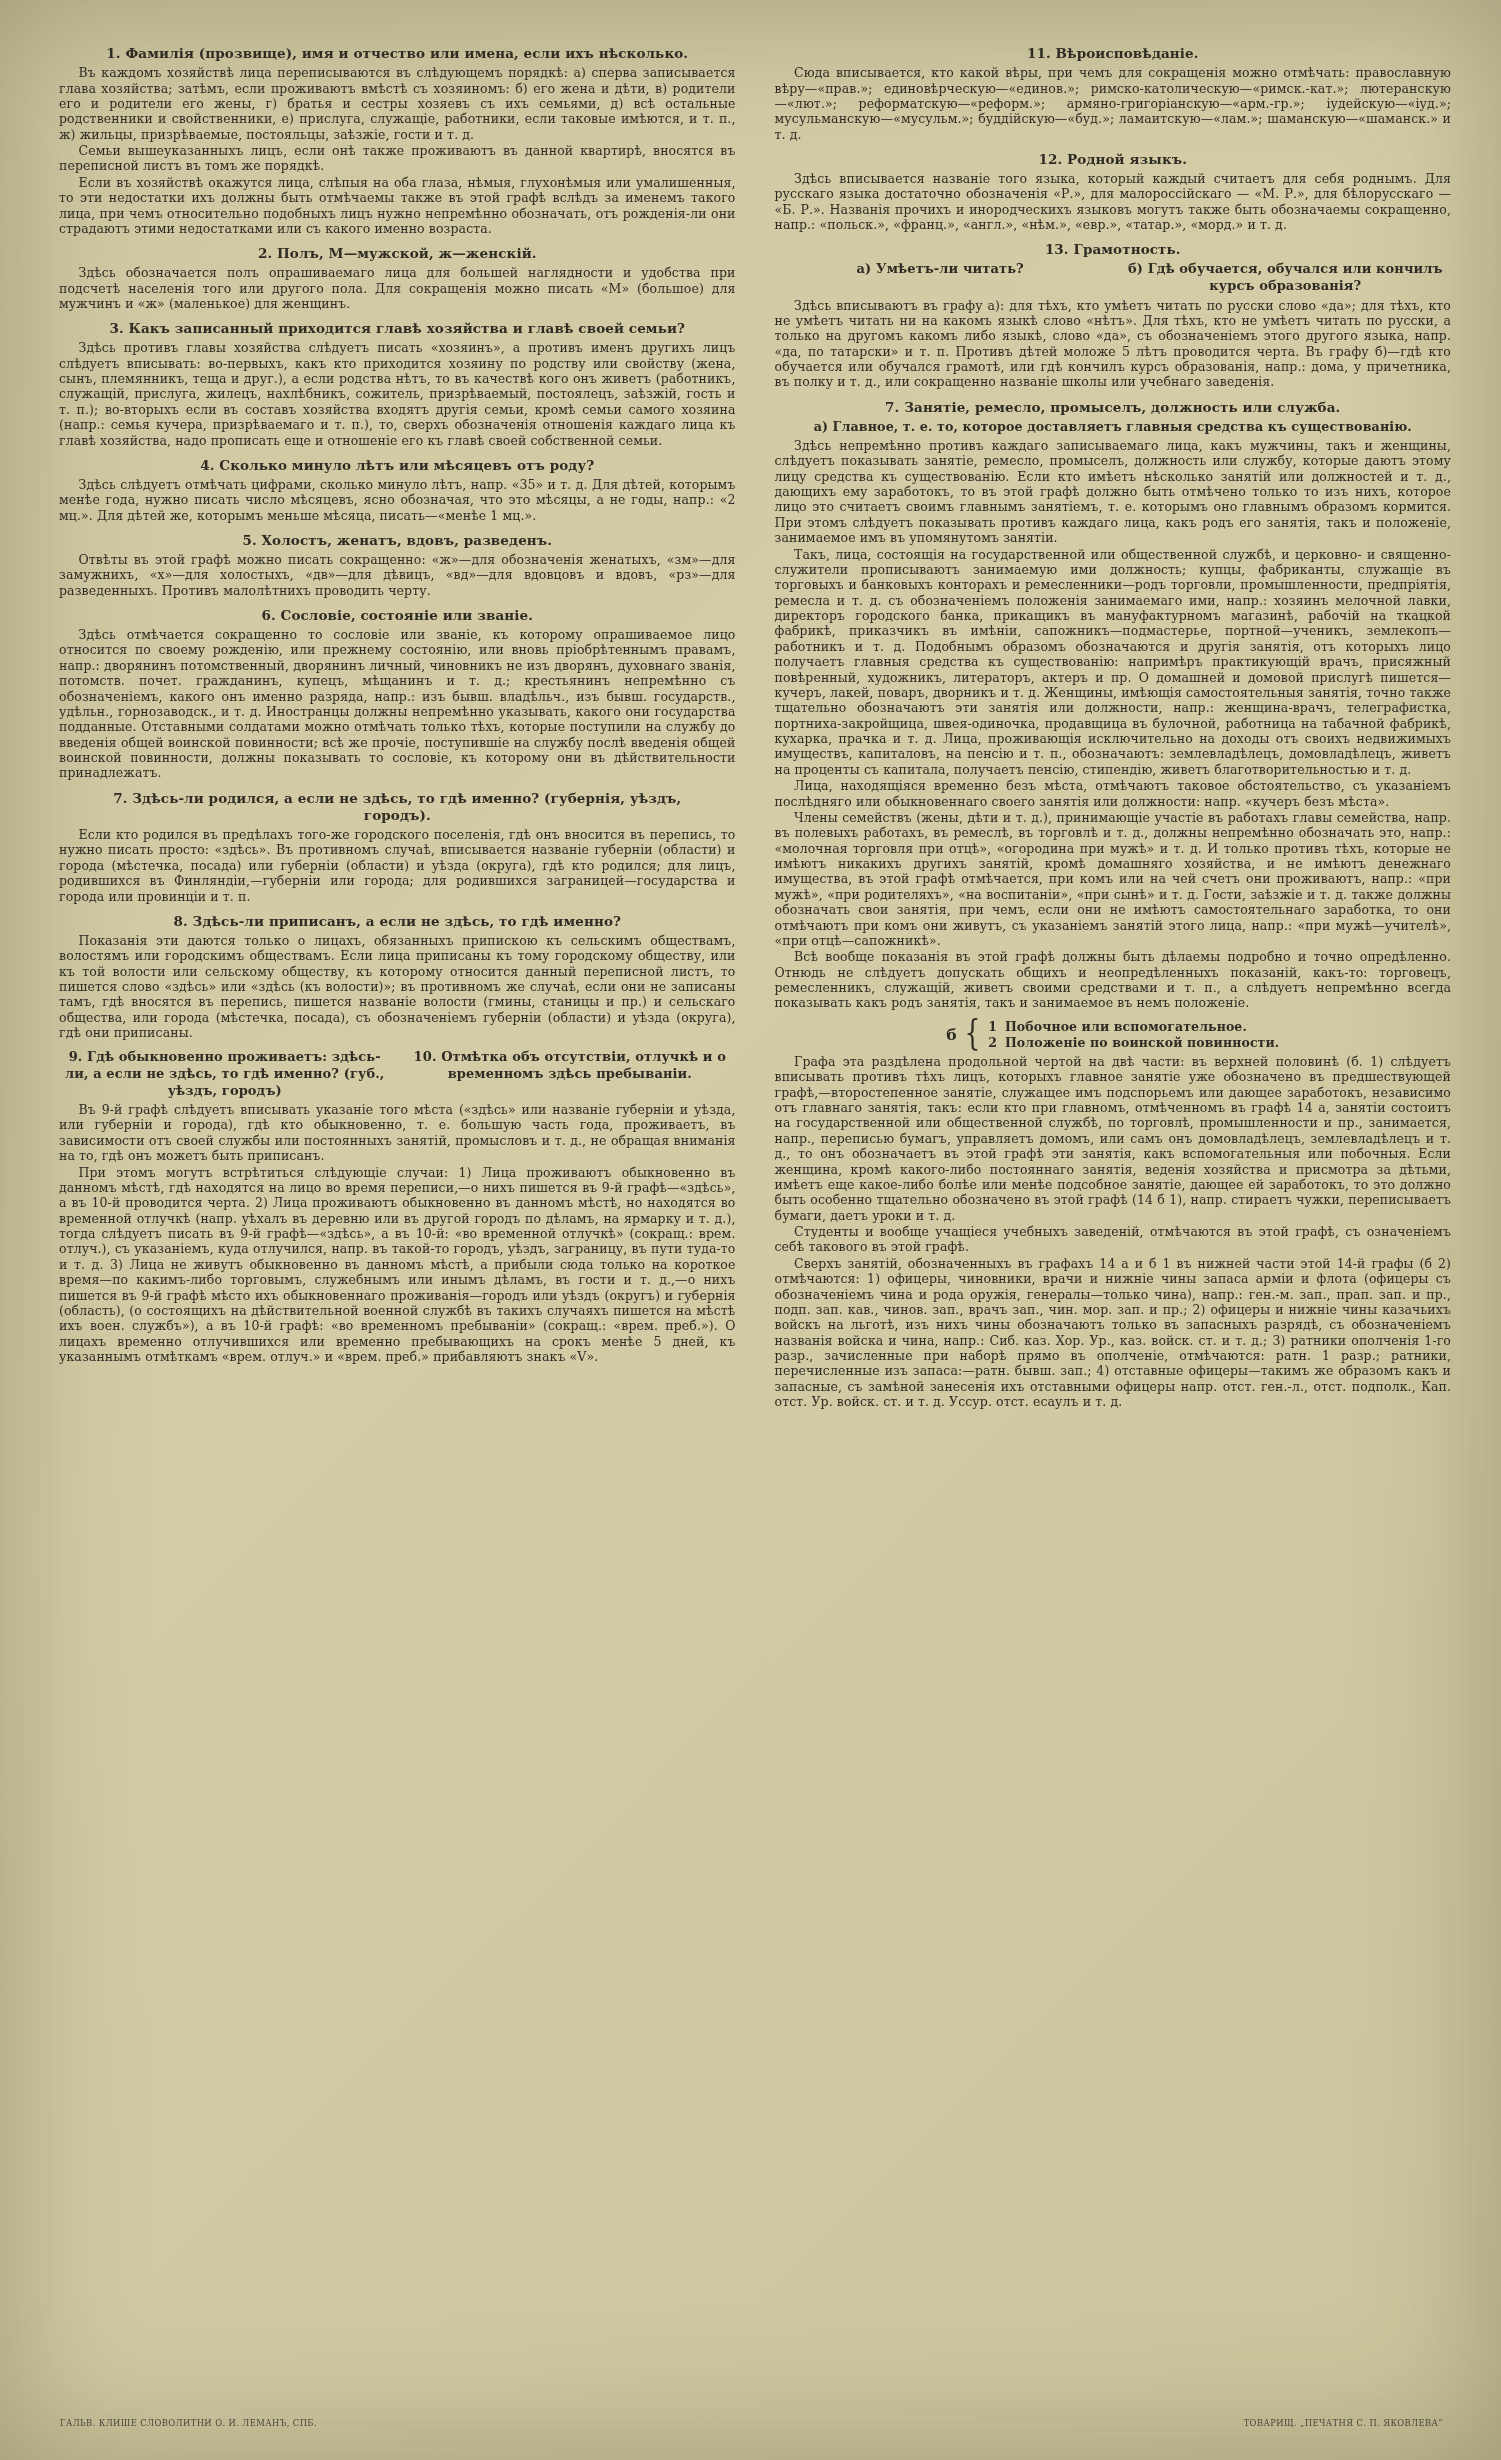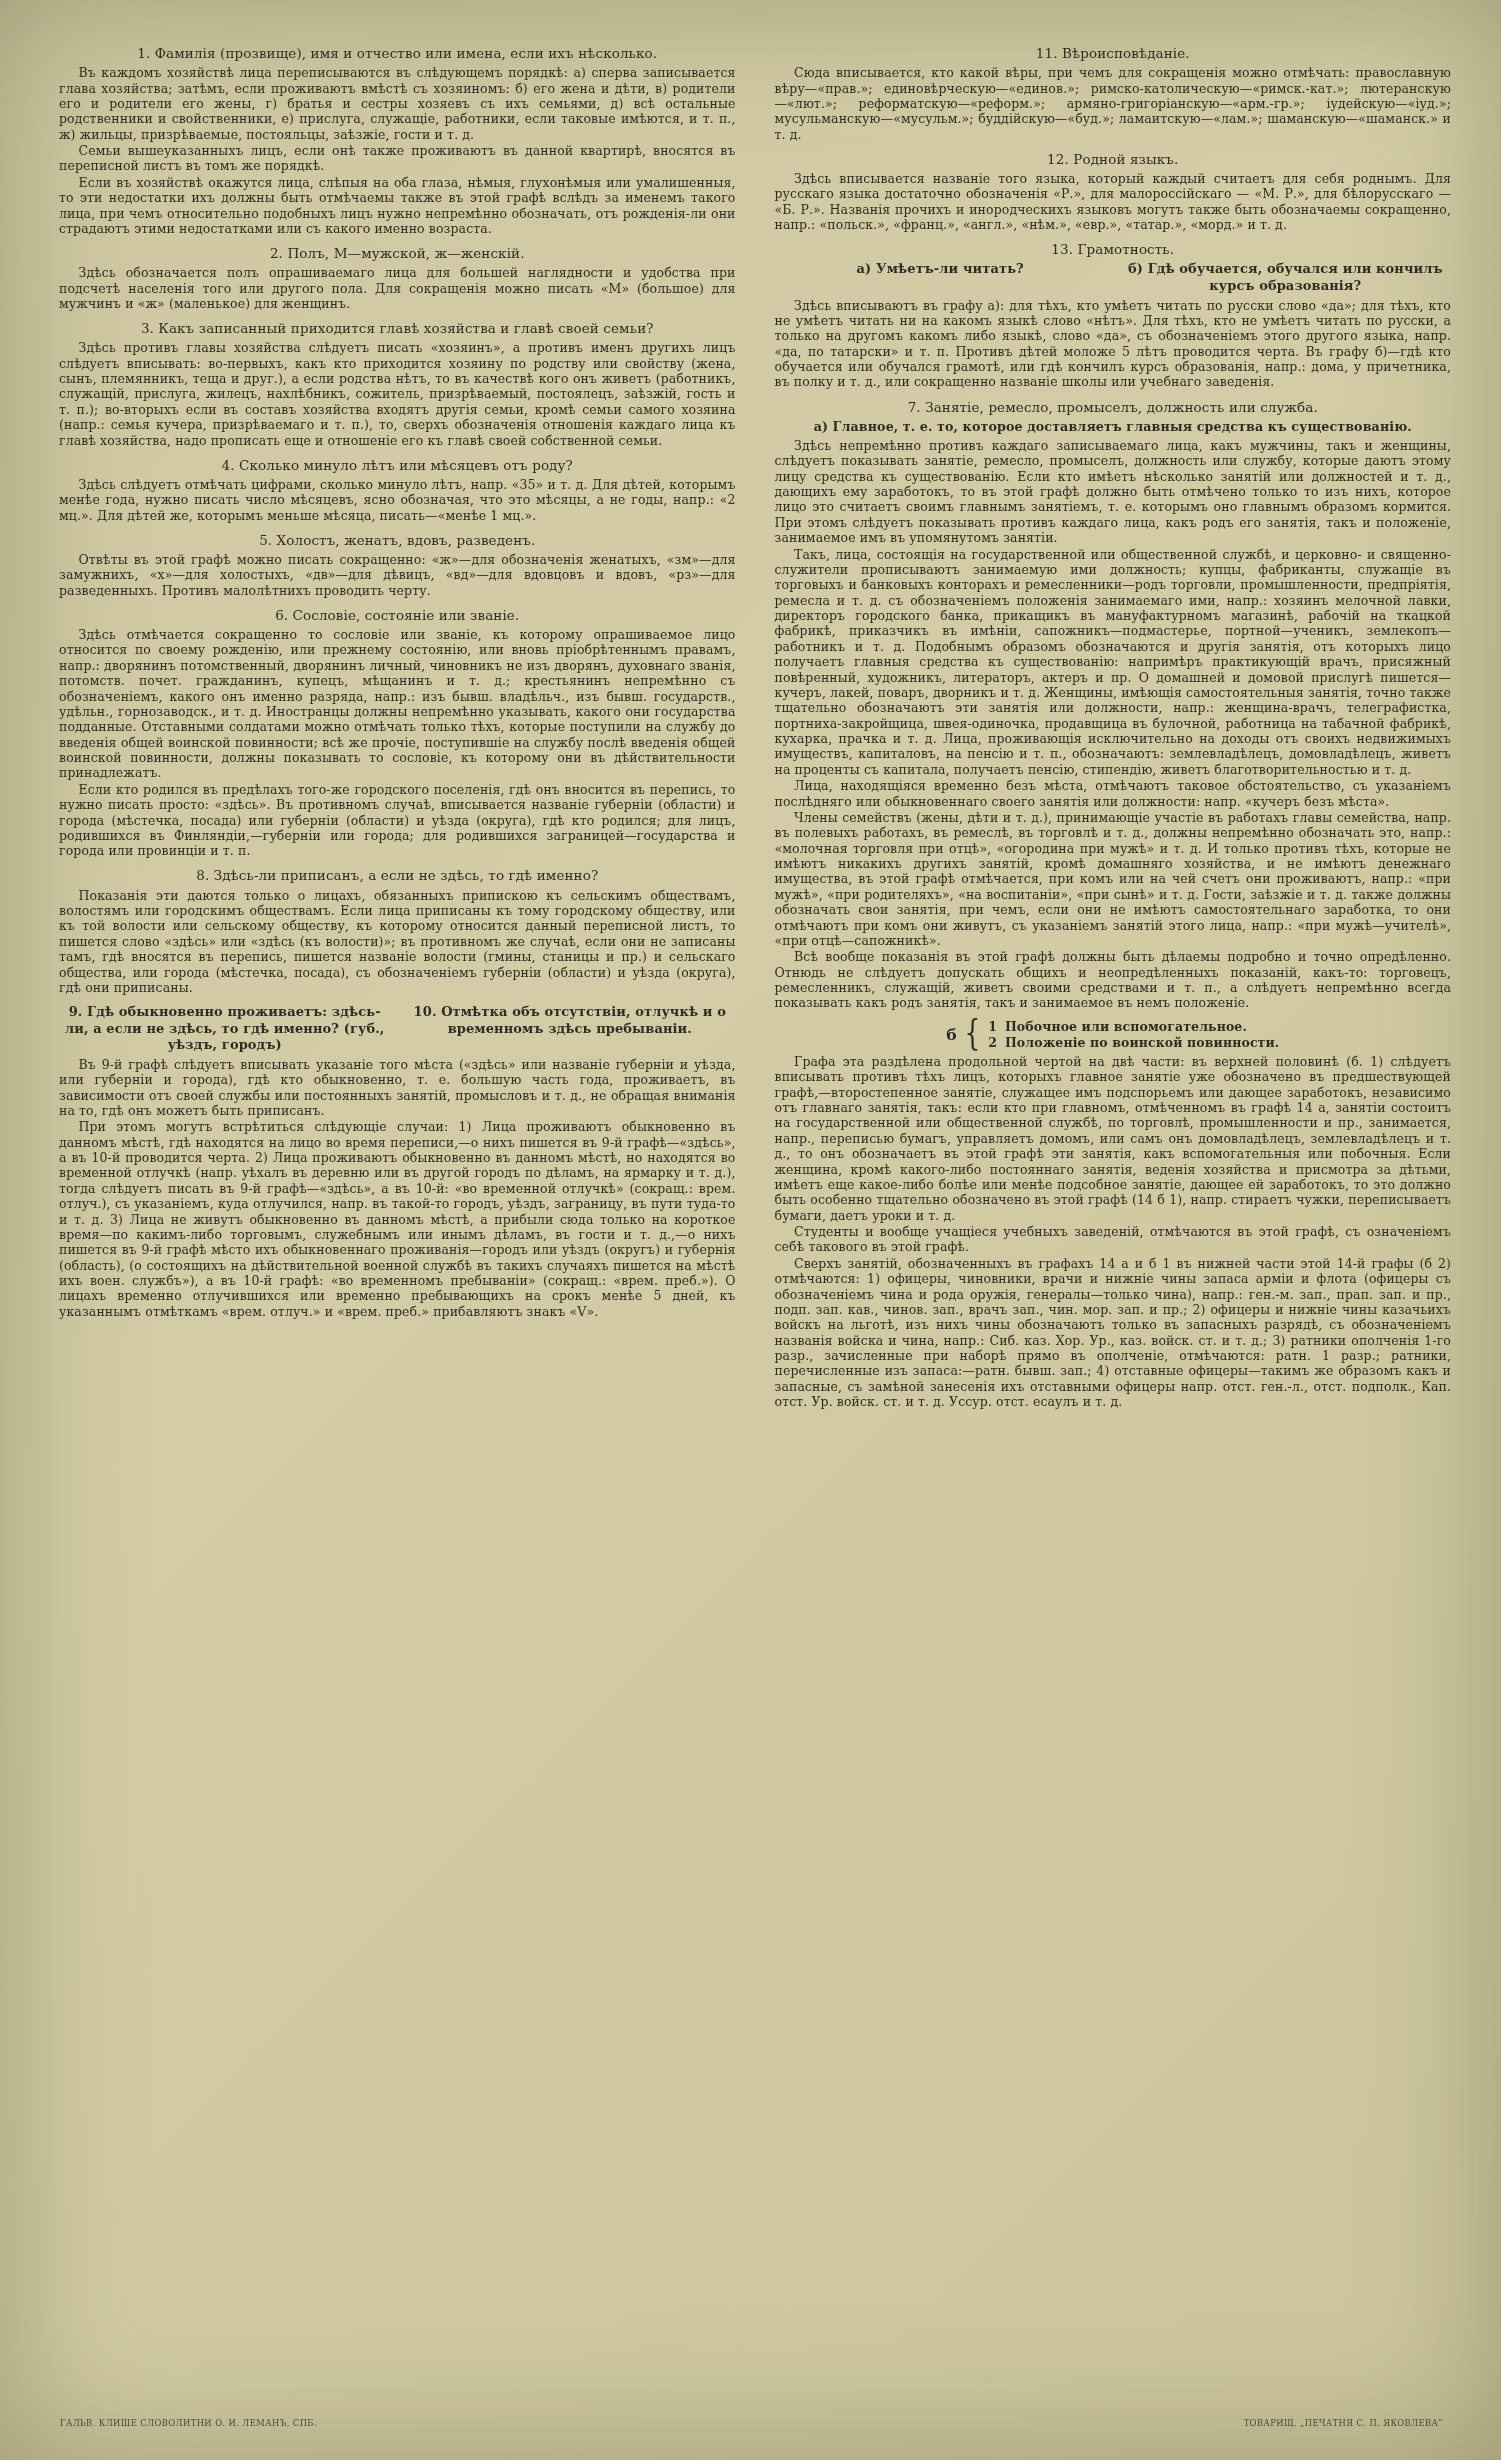--- a/index.html
+++ b/index.html
@@ -20,21 +20,21 @@
   }
   .cols{display:flex;gap:39px;}
   .col{
     width:677px;
     font-size:12.5px;
     line-height:1.23;
     text-align:justify;
     letter-spacing:0.1px;
   }
   h3.sec{
-    font-weight:normal;text-align:center;
+    font-weight:bold;text-align:center;
     font-size:13.5px;line-height:1.28;
     margin:8.8px 25px 2.9px 25px;
   }
   h4.subsec{
     font-weight:bold;text-align:center;
     font-size:12.7px;line-height:1.28;
     margin:2px 39px 2.9px 39px;
   }
   .col p{margin:0 0 1px 0;text-indent:19.5px;}
   .dualhead{display:flex;gap:13.7px;margin:8.8px 0 2.9px 0;}
@@ -85,20 +85,21 @@
         <h3 class="sec">5. Холостъ, женатъ, вдовъ, разведенъ.</h3>
         <p>Отвѣты въ этой графѣ можно писать сокращенно: «ж»—для обозначенія женатыхъ, «зм»—для замужнихъ, «х»—для холостыхъ, «дв»—для дѣвицъ, «вд»—для вдовцовъ и вдовъ, «рз»—для разведенныхъ. Противъ малолѣтнихъ проводить черту.</p>
       </section>
 
       <section>
         <h3 class="sec">6. Сословіе, состояніе или званіе.</h3>
         <p>Здѣсь отмѣчается сокращенно то сословіе или званіе, къ которому опрашиваемое лицо относится по своему рожденію, или прежнему состоянію, или вновь пріобрѣтеннымъ правамъ, напр.: дворянинъ потомственный, дворянинъ личный, чиновникъ не изъ дворянъ, духовнаго званія, потомств. почет. гражданинъ, купецъ, мѣщанинъ и т. д.; крестьянинъ непремѣнно съ обозначеніемъ, какого онъ именно разряда, напр.: изъ бывш. владѣльч., изъ бывш. государств., удѣльн., горнозаводск., и т. д. Иностранцы должны непремѣнно указывать, какого они государства подданные. Отставными солдатами можно отмѣчать только тѣхъ, которые поступили на службу до введенія общей воинской повинности; всѣ же прочіе, поступившіе на службу послѣ введенія общей воинской повинности, должны показывать то сословіе, къ которому они въ дѣйствительности принадлежатъ.</p>
       </section>
 
       <section>
+        <h3 class="sec">7. Здѣсь-ли родился, а если не здѣсь, то гдѣ именно? (губернія, уѣздъ, городъ).</h3>
         <p>Если кто родился въ предѣлахъ того-же городского поселенія, гдѣ онъ вносится въ перепись, то нужно писать просто: «здѣсь». Въ противномъ случаѣ, вписывается названіе губерніи (области) и города (мѣстечка, посада) или губерніи (области) и уѣзда (округа), гдѣ кто родился; для лицъ, родившихся въ Финляндіи,—губерніи или города; для родившихся заграницей—государства и города или провинціи и т. п.</p>
       </section>
 
       <section>
         <h3 class="sec">8. Здѣсь-ли приписанъ, а если не здѣсь, то гдѣ именно?</h3>
         <p>Показанія эти даются только о лицахъ, обязанныхъ припискою къ сельскимъ обществамъ, волостямъ или городскимъ обществамъ. Если лица приписаны къ тому городскому обществу, или къ той волости или сельскому обществу, къ которому относится данный переписной листъ, то пишется слово «здѣсь» или «здѣсь (къ волости)»; въ противномъ же случаѣ, если они не записаны тамъ, гдѣ вносятся въ перепись, пишется названіе волости (гмины, станицы и пр.) и сельскаго общества, или города (мѣстечка, посада), съ обозначеніемъ губерніи (области) и уѣзда (округа), гдѣ они приписаны.</p>
       </section>
 
       <section>
         <div class="dualhead">

